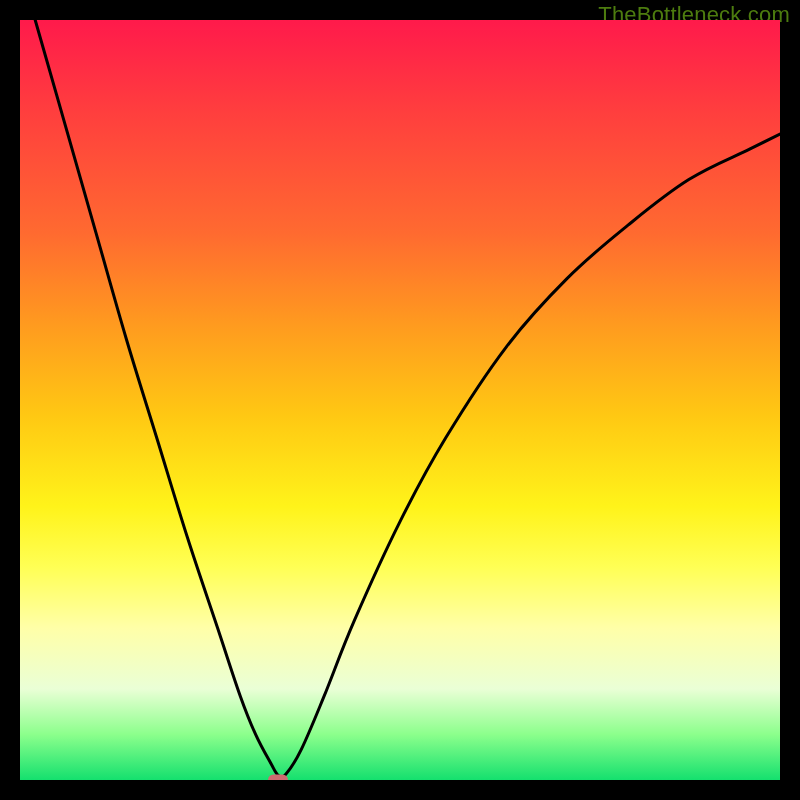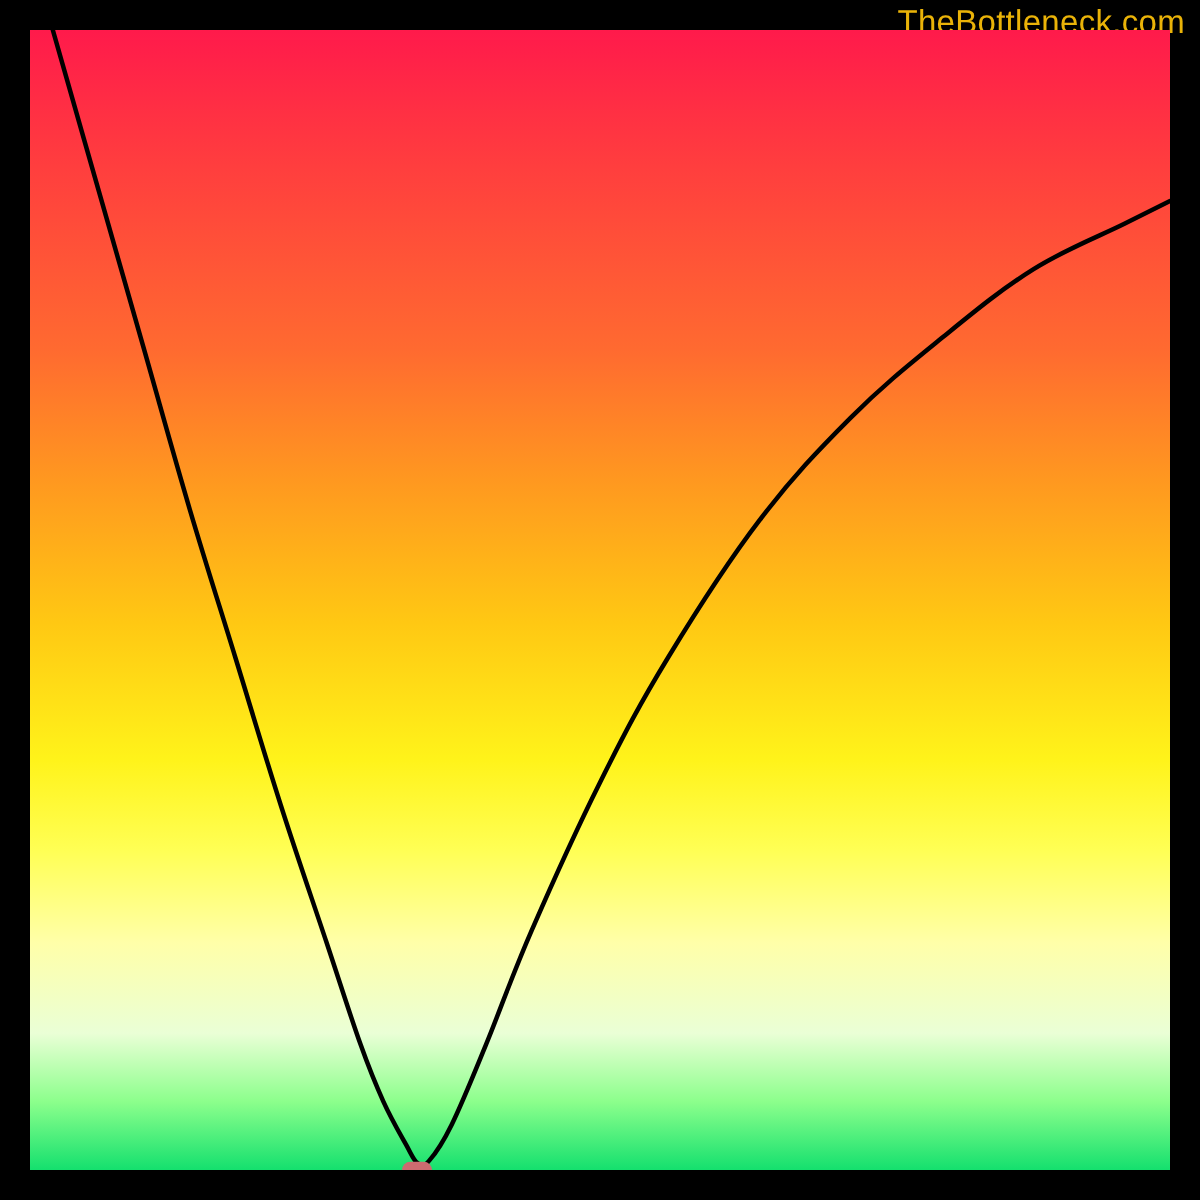--- a/index.html
+++ b/index.html
@@ -52,21 +52,21 @@
     width: 20px;
     height: 11px;
     border-radius: 6px;
     background: #cc6b70;
     transform: translate(-50%, -50%);
   }
   .watermark {
     position: absolute;
     top: 2px;
     right: 10px;
-    color: #eab308;
+    color: #4d7c0f;
     font-size: 22px;
     font-weight: 500;
     letter-spacing: 0.2px;
   }
 </style>
 </head>
 <body>
 
 <div class="watermark">TheBottleneck.com</div>
 

